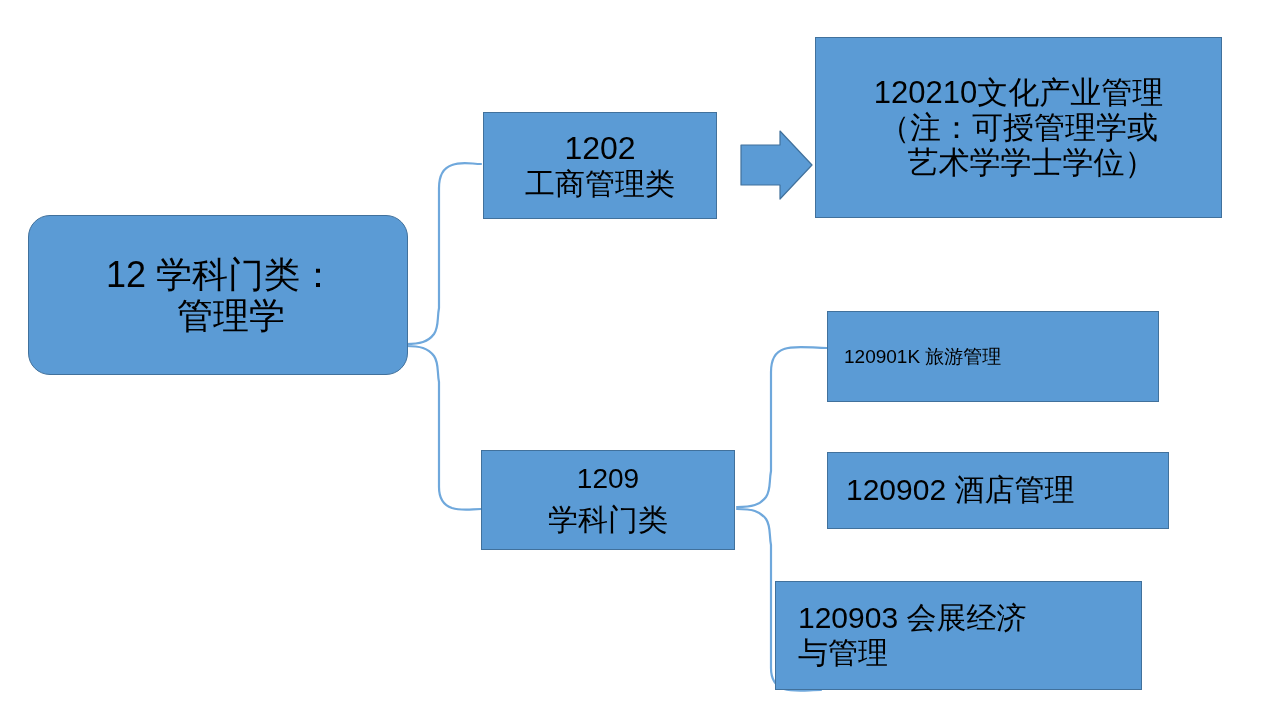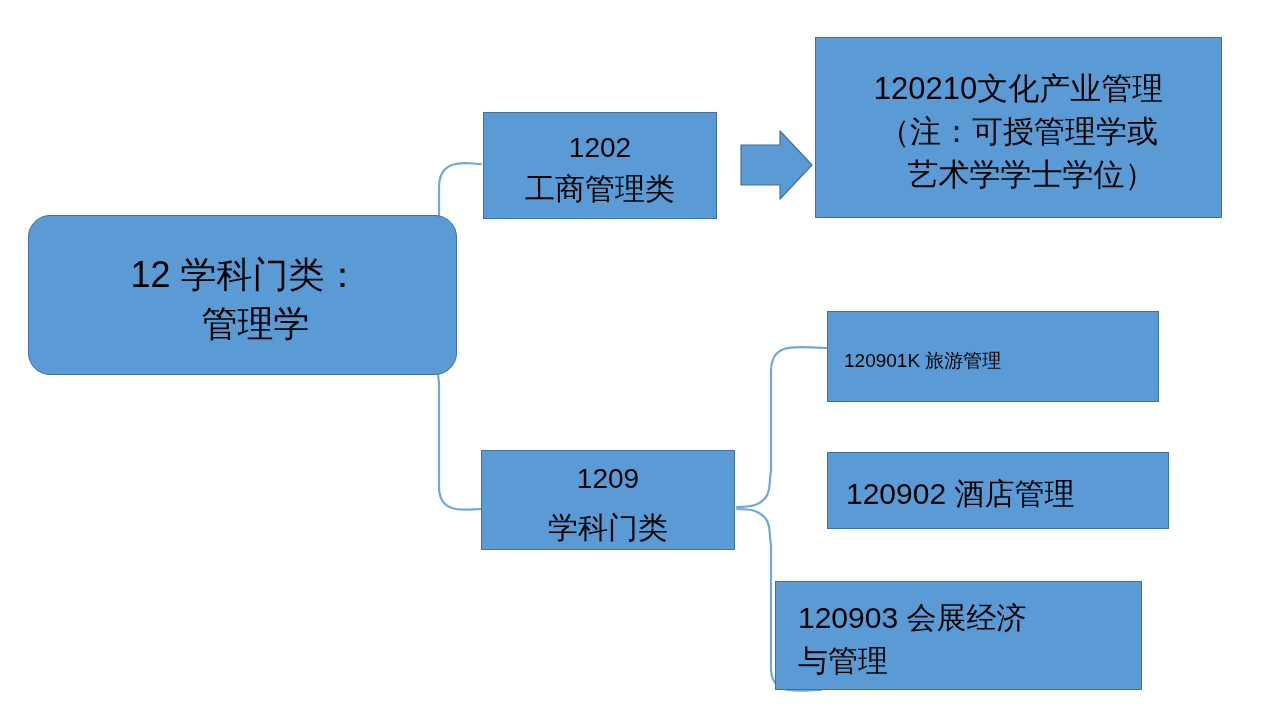--- a/index.html
+++ b/index.html
@@ -34,51 +34,50 @@
     border: 1px solid #41719C;
     color: #000000;
     display: flex;
     flex-direction: column;
     justify-content: center;
     line-height: 1.14;
     white-space: pre;
   }
   .node .line {
     display: block;
-    margin-top: 8px;
   }
   .node.center {
     text-align: center;
     align-items: center;
   }
   .node.leftish {
     text-align: left;
     align-items: flex-start;
   }
   
   #node-root {
     left: 28px;
     top: 215px;
-    width: 429px;
+    width: 380px;
     height: 160px;
     border-radius: 22px;
     font-size: 36px;
   }
   #node-root .line1 { padding-left: 6px; }
   #node-root .line2 { padding-left: 26px; }
 
   
   #node-1202 {
     left: 483px;
     top: 112px;
     width: 234px;
     height: 107px;
     font-size: 30px;
   }
-  #node-1202 .line1 { font-size: 28px; }
+  #node-1202 .line1 { font-size: 32px; }
 
   
   #node-120210 {
     left: 815px;
     top: 37px;
     width: 407px;
     height: 181px;
     font-size: 31px;
     padding: 0 12px;
   }

